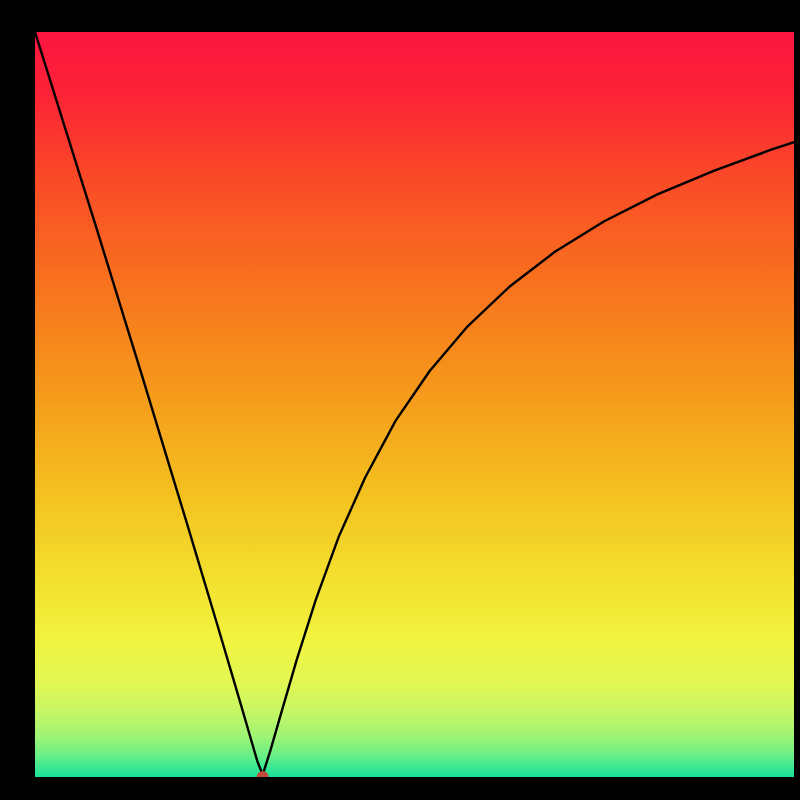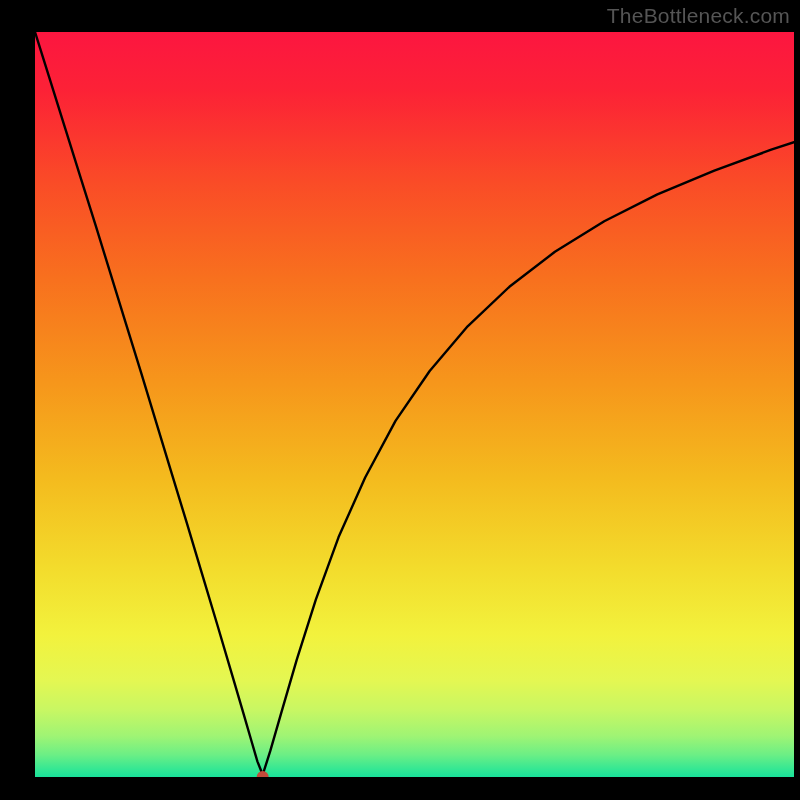--- a/index.html
+++ b/index.html
@@ -65,15 +65,14 @@
             <stop offset="100.00%" stop-color="#19e29a"></stop>
           </linearGradient>
       </defs>
       <rect x="0" y="0" width="759" height="745" fill="url(#bg-grad)"></rect>
       <path d="M0.00 0.00 L15.18 48.42 L30.36 96.85 L45.54 145.27 L60.72 193.70 L75.90 242.87 L91.08 292.04 L106.26 341.21 L121.44 391.13 L136.62 441.04 L151.80 490.95 L166.98 541.62 L182.16 592.27 L197.34 643.68 L208.73 682.42 L216.31 708.50 L222.39 729.36 L227.70 742.76" fill="none" stroke="#000" stroke-width="2.4" stroke-linecap="round" stroke-linejoin="round"></path>
       <path d="M227.70 742.76 L235.29 718.92 L246.68 679.44 L261.85 627.29 L280.83 567.69 L303.60 505.11 L330.17 445.51 L360.52 388.89 L394.68 338.97 L432.63 294.28 L474.38 254.79 L519.92 219.77 L569.25 189.23 L622.38 162.41 L679.31 138.57 L736.23 117.71 L759.00 110.26" fill="none" stroke="#000" stroke-width="2.4" stroke-linecap="round" stroke-linejoin="round"></path>
       <circle cx="227.70" cy="745.00" r="6" fill="#c24a3a"></circle>
     </svg>
   </div>
 
-  <div class="watermark">TheBottleneck.com</div>
 
 </div>
 
 </body></html>

